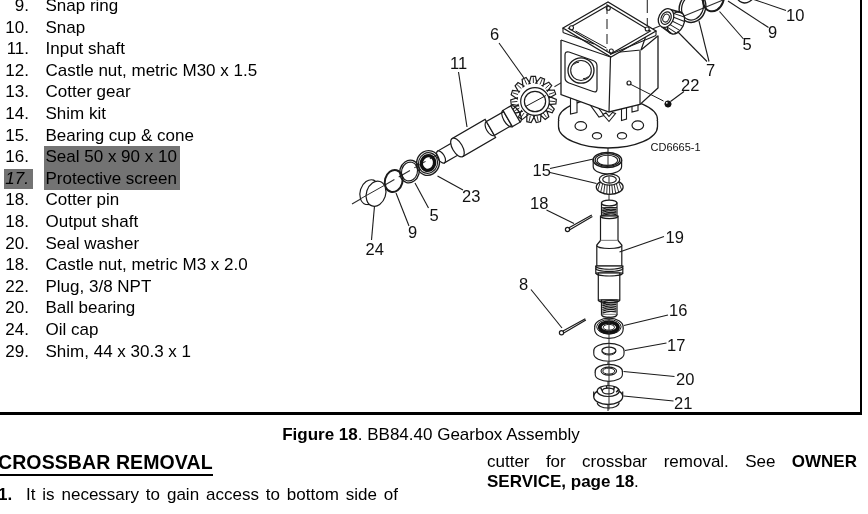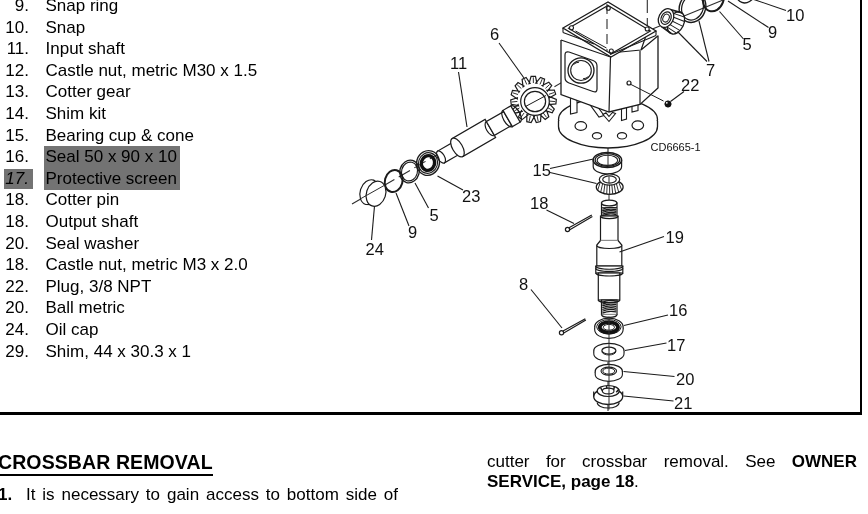--- a/index.html
+++ b/index.html
@@ -260,27 +260,28 @@
 <div class="row" style="top:254.25px">
       <span class="num">18.</span>
       <span class="txt">Castle nut, metric M3 x 2.0</span>
     </div>
 <div class="row" style="top:275.85px">
       <span class="num">22.</span>
       <span class="txt">Plug, 3/8 NPT</span>
     </div>
 <div class="row" style="top:297.45px">
       <span class="num">20.</span>
-      <span class="txt">Ball metric</span>
+      <span class="txt">Ball bearing</span>
     </div>
 <div class="row" style="top:319.05px">
       <span class="num">24.</span>
       <span class="txt">Oil cap</span>
     </div>
 <div class="row" style="top:340.65px">
       <span class="num">29.</span>
       <span class="txt">Shim, 44 x 30.3 x 1</span>
     </div>
 <div id="bright"></div>
     <div id="bbot"></div>
+<div id="cap"><b>Figure 18</b>.&nbsp;BB84.40 Gearbox Assembly</div>
 <div id="head">CROSSBAR REMOVAL</div>
 <div id="p1"><b>1.</b>&nbsp;&nbsp;It is necessary to gain access to bottom side of</div>
 <div id="rc">cutter for crossbar removal. See <b>OWNER SERVICE, page 18</b>.</div>
 </div>
 </body></html>

